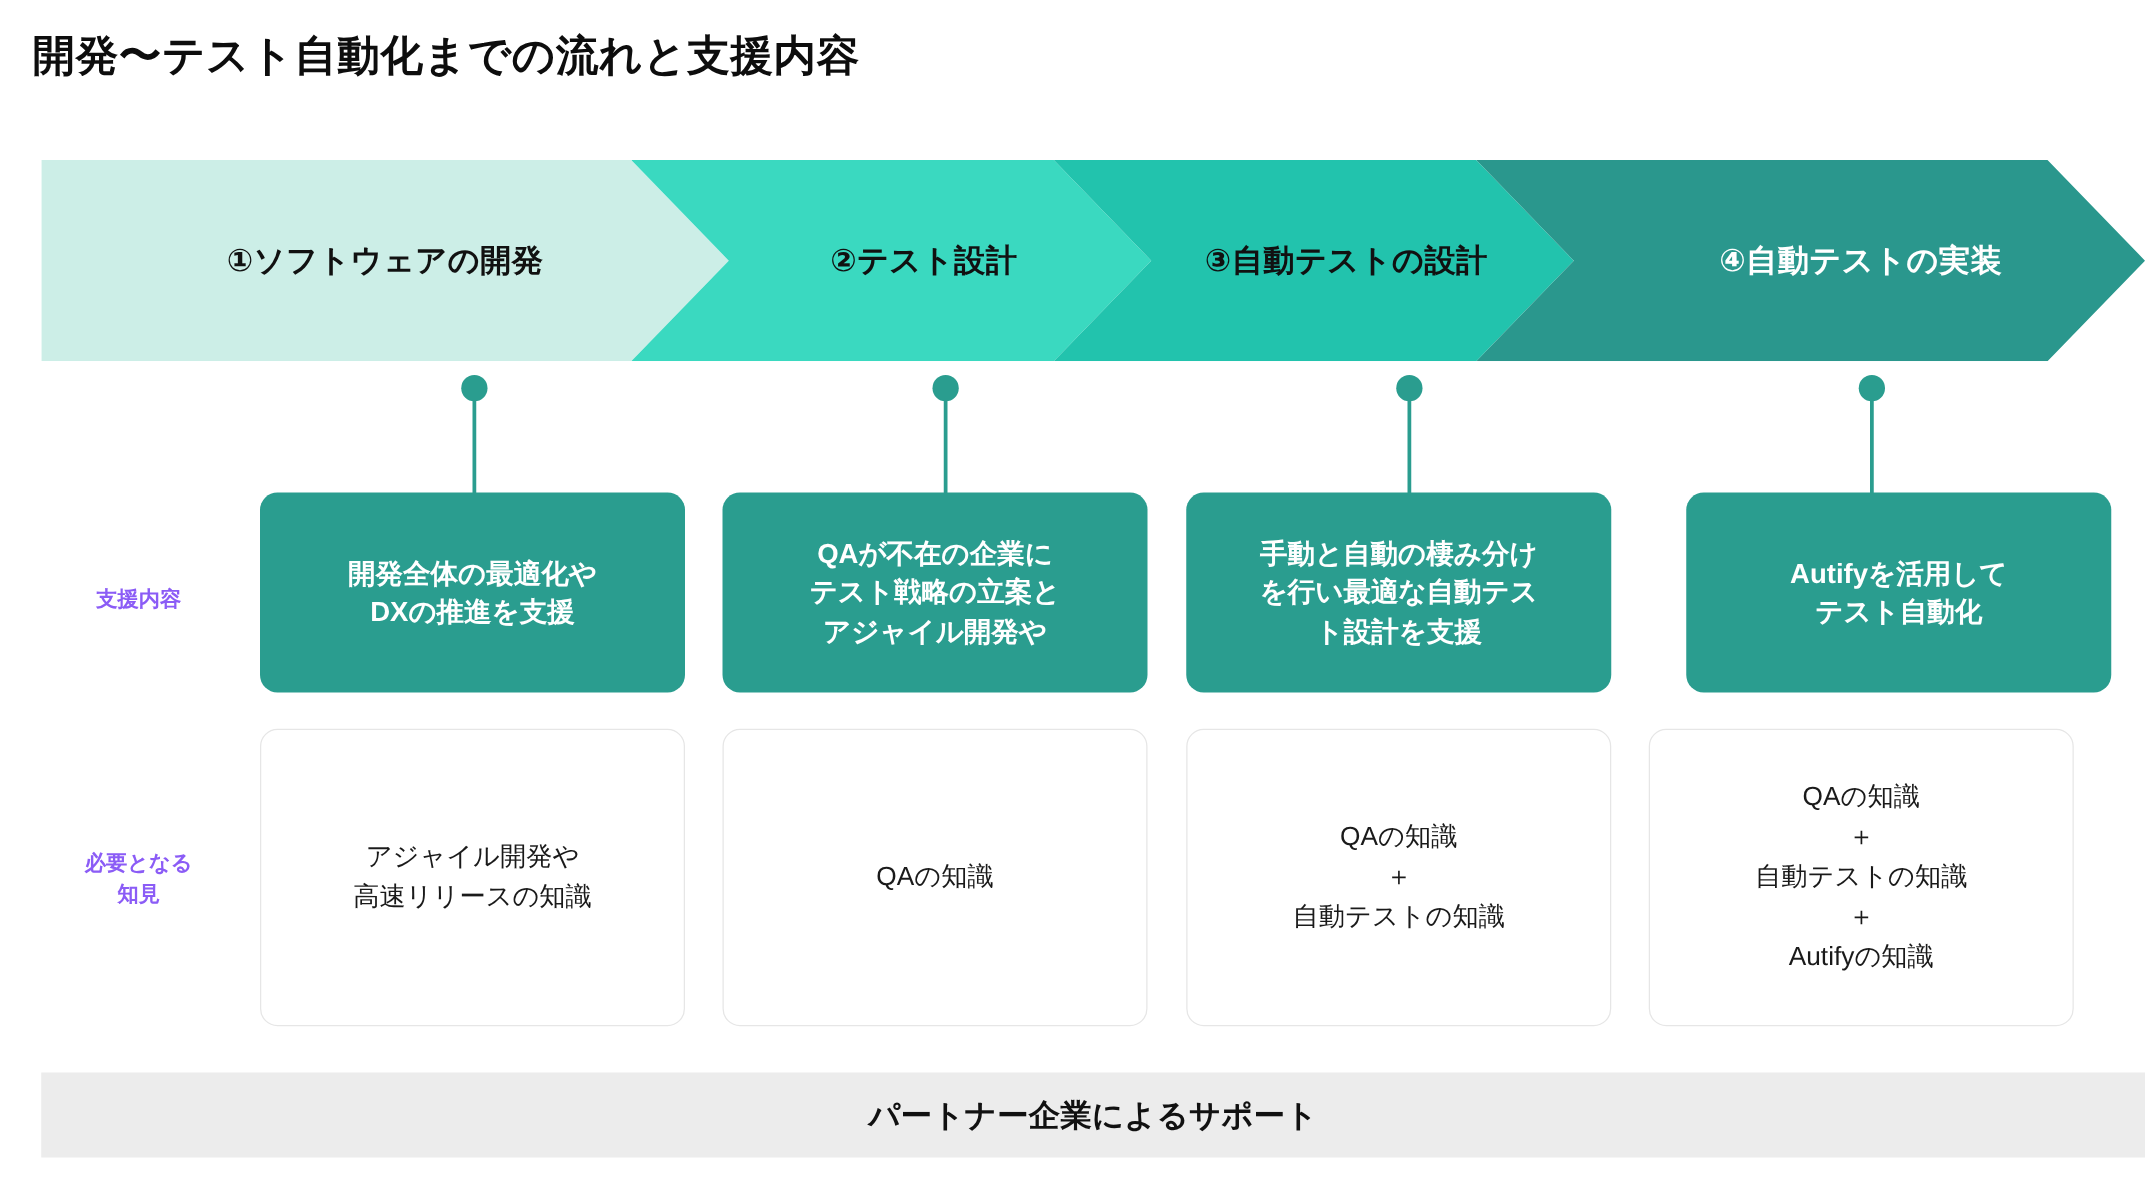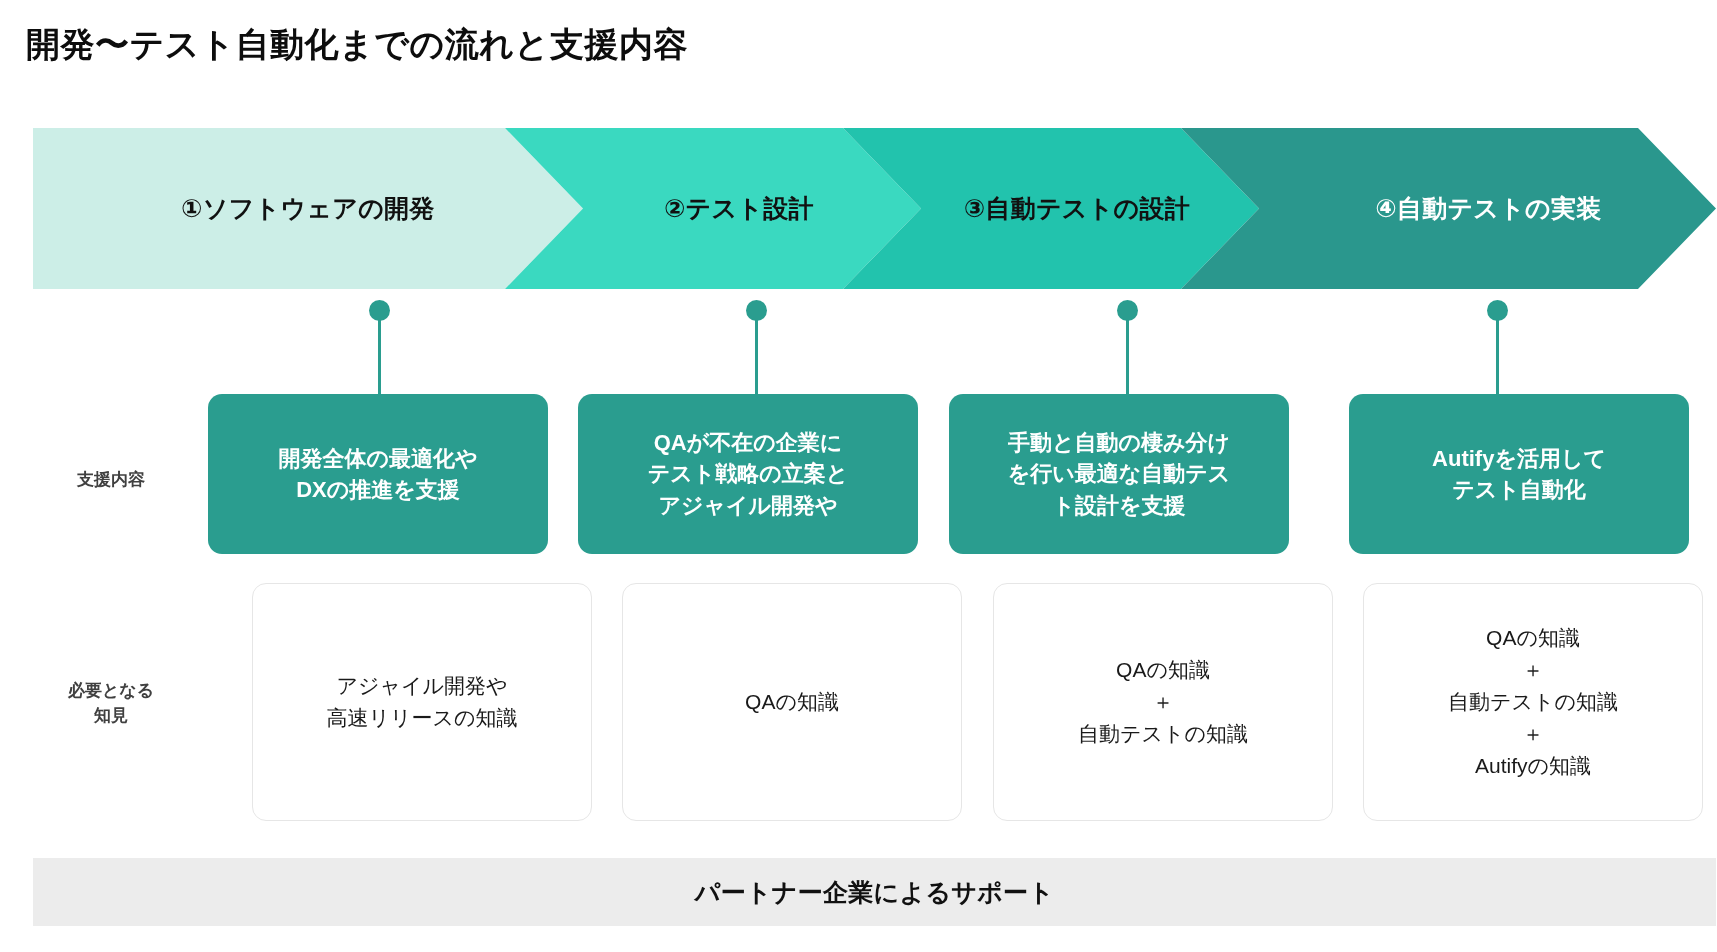--- a/index.html
+++ b/index.html
@@ -89,21 +89,21 @@
     background: #2a9d8f;
   }
 
   
   .row-label {
     position: absolute;
     width: 170px;
     text-align: center;
     font-size: 17px;
     font-weight: bold;
-    color: #404040;
+    color: #8b5cf6;
     line-height: 1.45;
   }
   #row-label-support { left: 26px; top: 468px; }
   #row-label-knowledge { left: 26px; top: 679px; }
 
   
   .support-card {
     position: absolute;
     background: #2a9d8f;
     border-radius: 14px;
@@ -127,21 +127,20 @@
     border-radius: 14px;
     color: #1a1a1a;
     font-size: 21px;
     line-height: 1.52;
     display: flex;
     align-items: center;
     justify-content: center;
     text-align: center;
     box-sizing: border-box;
     padding: 6px 10px;
-    margin-left: 44px;
   }
 
   
   #support-bar {
     position: absolute;
     left: 33px;
     top: 858px;
     width: 1683px;
     height: 68px;
     background: #ececec;

